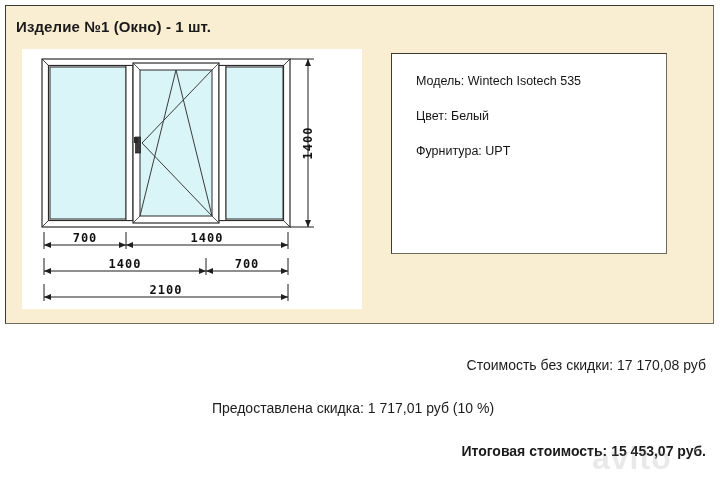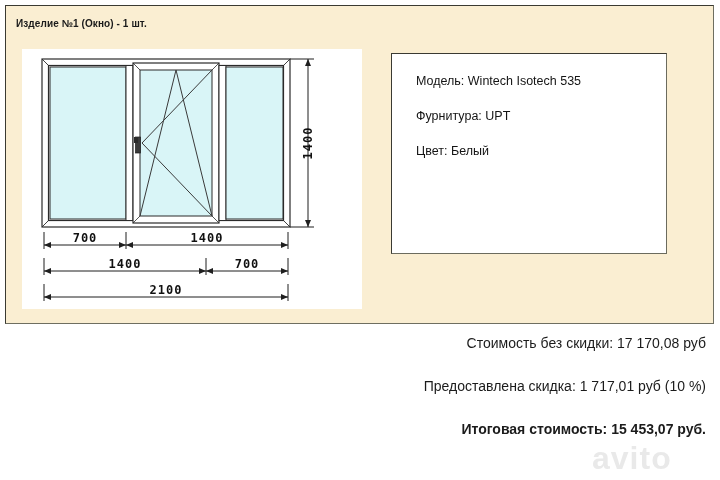--- a/index.html
+++ b/index.html
@@ -26,21 +26,21 @@
     background: #faeed2;
     border: 1px solid #3a3a32;
     border-right-color: #6e6e60;
     border-bottom-color: #6e6e60;
   }
 
   #product-title {
     position: absolute;
     left: 10px;
     top: 12px;
-    font-size: 10px;
+    font-size: 15px;
     font-weight: bold;
     color: #1a1a1a;
     letter-spacing: 0.1px;
     white-space: nowrap;
   }
 
   
   #drawing-box {
     position: absolute;
     left: 16px;
@@ -86,22 +86,22 @@
     text-align: right;
     padding-right: 14px;
     box-sizing: border-box;
   }
   .price-line {
     font-size: 14px;
     color: #1b1b1b;
     line-height: 1;
     white-space: nowrap;
   }
-  #price-row-1 { margin-top: 6px; padding-left: 7px; }
-  #price-row-2 { margin-top: 29px; }
+  #price-row-1 { margin-top: 28px; padding-left: 7px; }
+  #price-row-2 { margin-top: 29px; text-align: center; }
   #price-row-3 { margin-top: 29px; font-weight: bold; }
 
   
   #watermark {
     position: absolute;
     left: 592px;
     top: 440px;
     font-size: 32px;
     font-weight: bold;
     color: rgba(120,120,120,0.16);
@@ -218,22 +218,22 @@
         <line x1="22" y1="248" x2="266" y2="248"></line>
         <path d="M22,248 L29,245 L29,251 Z" fill="#1f1f1f" stroke="none"></path>
         <path d="M266,248 L259,245 L259,251 Z" fill="#1f1f1f" stroke="none"></path>
       </g>
       <text x="144" y="245" text-anchor="middle" font-family="'DejaVu Sans Mono', monospace" font-size="12" font-weight="bold" fill="#111111" letter-spacing="1">2100</text>
     </svg>
   </div>
 
   <div id="spec-box">
     <div class="spec-line">Модель: Wintech Isotech 535</div>
+    <div class="spec-line">Цвет: Белый</div>
     <div class="spec-line">Фурнитура: UPT</div>
-    <div class="spec-line">Цвет: Белый</div>
   </div>
 
 </div>
 
 <div id="price-block">
   <div class="price-line" id="price-row-1">Стоимость без скидки: 17 170,08 руб</div>
   <div class="price-line" id="price-row-2">Предоставлена скидка: 1 717,01 руб  (10 %)</div>
   <div class="price-line" id="price-row-3">Итоговая стоимость: 15 453,07 руб.</div>
 </div>
 

